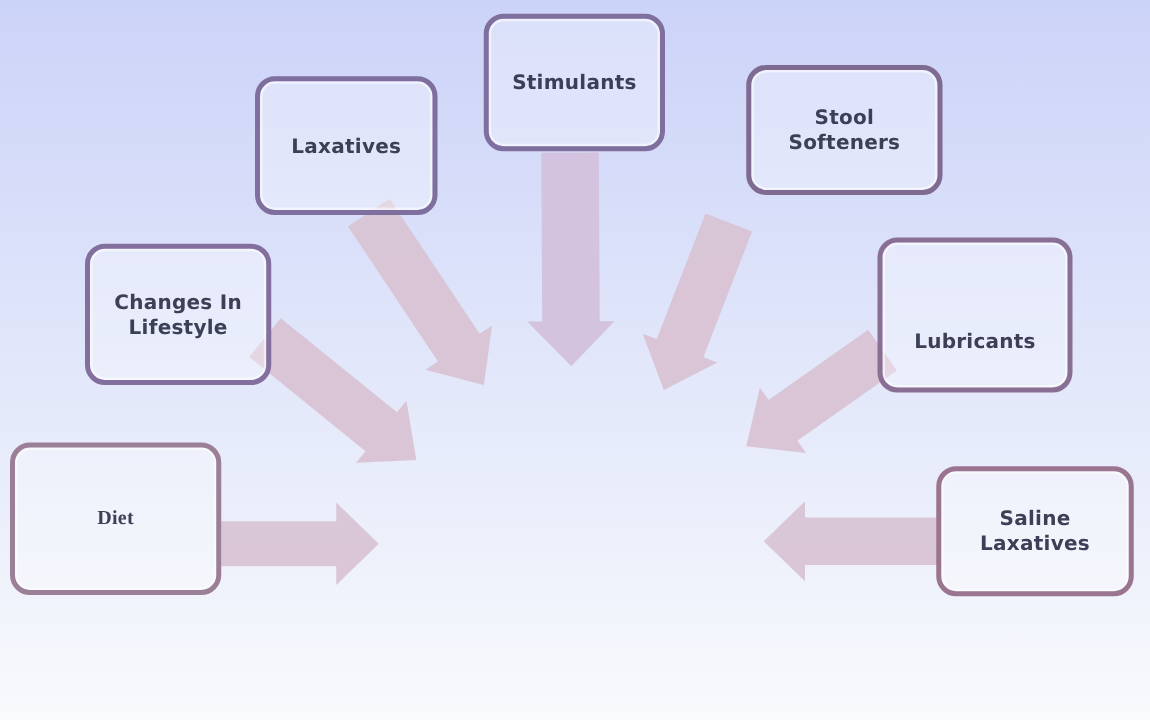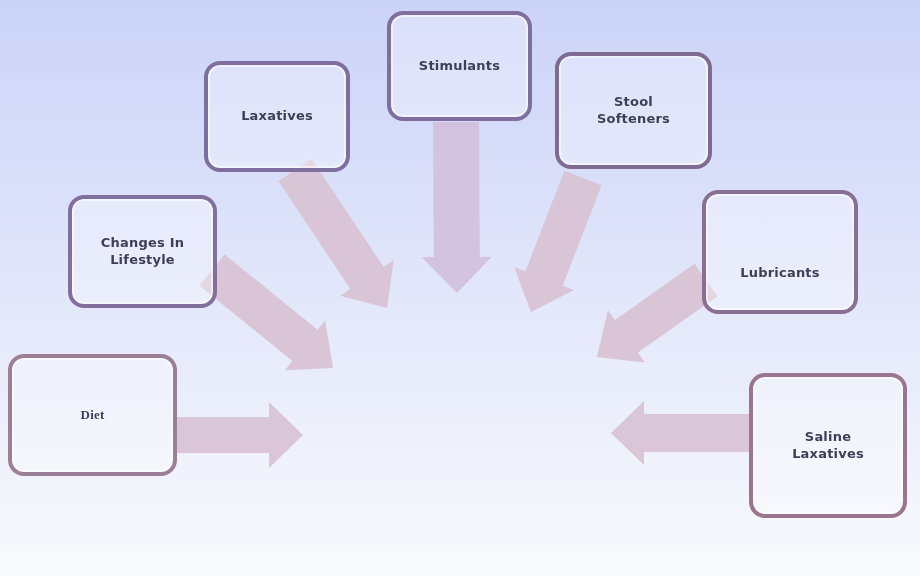--- a/index.html
+++ b/index.html
@@ -24,21 +24,21 @@
     border-radius: 16px;
     box-shadow: inset 0 0 0 2px rgba(255,255,255,0.55);
     display: flex;
     align-items: center;
     justify-content: center;
     text-align: center;
     box-sizing: border-box;
   }
   .node-label {
     font-weight: bold;
-    font-size: 13px;
+    font-size: 16px;
     line-height: 1.25;
     white-space: pre-line;
     letter-spacing: 0.2px;
   }
   #center-circle {
     position: absolute;
     z-index: 2;
     border-radius: 50%;
     display: flex;
     align-items: center;
@@ -74,25 +74,25 @@
       <div class="node-box" style="left: 68px; top: 195px; width: 149px; height: 113px; border-color: rgb(131, 111, 157); background: rgba(255, 255, 255, 0.3);">
         <span class="node-label" style="color: rgb(60, 63, 86);">Changes In
 Lifestyle</span>
       </div>
       <div class="node-box" style="left: 204px; top: 61px; width: 146px; height: 111px; border-color: rgb(127, 111, 158); background: rgba(255, 255, 255, 0.3);">
         <span class="node-label" style="color: rgb(60, 63, 86);">Laxatives</span>
       </div>
       <div class="node-box" style="left: 387px; top: 11px; width: 145px; height: 110px; border-color: rgb(127, 111, 158); background: rgba(255, 255, 255, 0.3);">
         <span class="node-label" style="color: rgb(60, 63, 86);">Stimulants</span>
       </div>
-      <div class="node-box" style="left: 555px; top: 52px; width: 157px; height: 117px; border-color: rgb(127, 106, 146); background: rgba(255, 255, 255, 0.3);">
+      <div class="node-box" style="left: 597px; top: 52px; width: 157px; height: 104px; border-color: rgb(127, 106, 146); background: rgba(255, 255, 255, 0.3);">
         <span class="node-label" style="color: rgb(60, 63, 86);">Stool
 Softeners</span>
       </div>
       <div class="node-box" style="left: 702px; top: 190px; width: 156px; height: 124px; border-color: rgb(138, 111, 148); background: rgba(255, 255, 255, 0.3);">
         <span class="node-label" style="color: rgb(60, 63, 86); margin-top: 42px;">Lubricants</span>
       </div>
-      <div class="node-box" style="left: 749px; top: 373px; width: 158px; height: 145px; border-color: rgb(155, 117, 144); background: rgba(255, 255, 255, 0.3);">
+      <div class="node-box" style="left: 749px; top: 373px; width: 158px; height: 104px; border-color: rgb(155, 117, 144); background: rgba(255, 255, 255, 0.3);">
         <span class="node-label" style="color: rgb(60, 63, 86);">Saline
 Laxatives</span>
       </div>
     </div>
 </div>
 
 </body></html>

